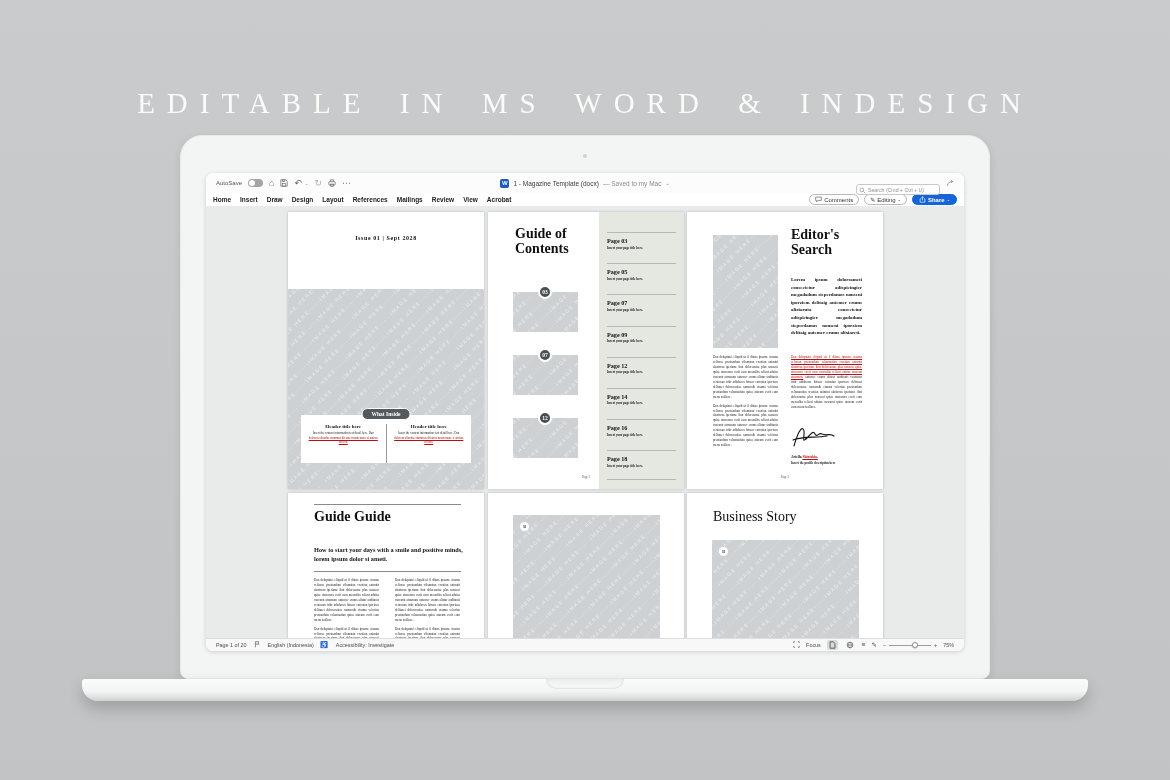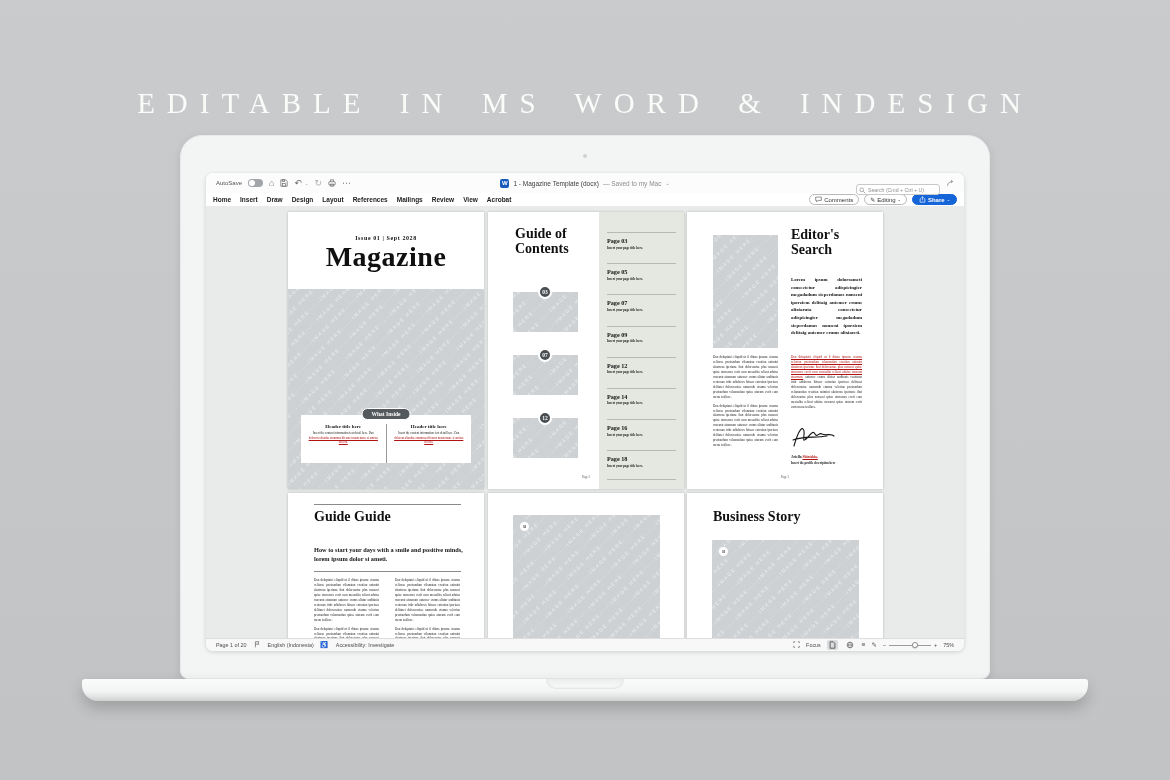--- a/index.html
+++ b/index.html
@@ -124,21 +124,21 @@
 
   
   .lg-hr { position:absolute; left:26px; right:23px; border-top:.7px solid #8a8a8a; }
   .lg-title { position:absolute; left:26px; top:16px; font-size:14px; font-weight:800; color:#101010; }
   .lg-sub { position:absolute; left:26px; top:52px; width:156px; font-size:6.3px; font-weight:700;
             line-height:1.45; color:#141414; }
   .lg-col { position:absolute; top:85px; width:65px; }
 
   
   .photo-ph { left:25px; top:22px; width:147px; height:240px; }
-  .biz-title { position:absolute; left:26px; top:16px; font-size:14px; font-weight:700; color:#101010; }
+  .biz-title { position:absolute; left:26px; top:16px; font-size:14px; font-weight:400; color:#101010; }
   .biz-ph { left:25px; top:47px; width:147px; height:220px; }
   .white-badge { position:absolute; left:7px; top:7px; width:9px; height:9px; border-radius:50%;
                  background:#fff; color:#333; font-size:2.8px; font-weight:700;
                  display:flex; align-items:center; justify-content:center; z-index:2;
                  font-family:"Liberation Sans",sans-serif; }
 
   
   .statusbar { height:13px; background:#f8f8f8; border-top:.6px solid #dddddd;
                display:flex; align-items:center; padding:0 10px; gap:7px;
                font-size:5.4px; color:#4d4d4d; }
@@ -248,21 +248,20 @@
             <span>Share</span>
             <span class="chev-s">⌄</span>
           </span>
         </div>
       </div>
 
       <div class="docarea">
 
         <div class="page" style="left:82px; top:6px;">
           <div class="issue-line">Issue 01  |  Sept 2028</div>
-          <div class="mag-title">Magazine</div>
           <div class="ph cover-ph">
             <div class="wm">-----IMAGE HERE-----IMAGE HERE-----IMAGE HERE-----IMAGE HERE-----IMAGE HERE-----IMAGE HERE-----IMAGE HERE-----IMAGE HERE-----IMAGE HERE-----IMAGE HERE-----IMAGE HERE-----IMAGE HERE-----IMAGE HERE-----IMAGE HERE-----IMAGE HERE-----IMAGE HERE-----IMAGE HERE-----IMAGE HERE-----IMAGE HERE-----IMAGE HERE-----IMAGE HERE-----IMAGE HERE-----IMAGE HERE-----IMAGE HERE-----IMAGE HERE-----IMAGE HERE-----IMAGE HERE-----IMAGE HERE-----IMAGE HERE-----IMAGE HERE-----IMAGE HERE-----IMAGE HERE-----IMAGE HERE-----IMAGE HERE-----IMAGE HERE-----IMAGE HERE-----IMAGE HERE-----IMAGE HERE-----IMAGE HERE-----IMAGE HERE-----IMAGE HERE-----IMAGE HERE-----IMAGE HERE-----IMAGE HERE-----IMAGE HERE-----IMAGE HERE-----IMAGE HERE-----IMAGE HERE-----IMAGE HERE-----IMAGE HERE-----IMAGE HERE-----IMAGE HERE-----IMAGE HERE-----IMAGE HERE-----IMAGE HERE-----IMAGE HERE-----IMAGE HERE-----IMAGE HERE-----IMAGE HERE-----IMAGE HERE-----IMAGE HERE-----IMAGE HERE-----IMAGE HERE-----IMAGE HERE-----IMAGE HERE-----IMAGE HERE-----IMAGE HERE-----IMAGE HERE-----IMAGE HERE-----IMAGE HERE-----IMAGE HERE-----IMAGE HERE-----IMAGE HERE-----IMAGE HERE-----IMAGE HERE-----IMAGE HERE-----IMAGE HERE-----IMAGE HERE-----IMAGE HERE-----IMAGE HERE-----IMAGE HERE-----IMAGE HERE-----IMAGE HERE-----IMAGE HERE-----IMAGE HERE-----IMAGE HERE-----IMAGE HERE-----IMAGE HERE-----IMAGE HERE-----IMAGE HERE-----IMAGE HERE-----IMAGE HERE-----IMAGE HERE-----IMAGE HERE-----IMAGE HERE-----IMAGE HERE-----IMAGE HERE-----IMAGE HERE-----IMAGE HERE-----IMAGE HERE-----IMAGE HERE-----IMAGE HERE-----IMAGE HERE-----IMAGE HERE-----IMAGE HERE-----IMAGE HERE-----IMAGE HERE-----IMAGE HERE-----IMAGE HERE-----IMAGE HERE-----IMAGE HERE-----IMAGE HERE-----IMAGE HERE-----IMAGE HERE-----IMAGE HERE-----IMAGE HERE-----IMAGE HERE-----IMAGE HERE-----IMAGE HERE-----IMAGE HERE-----IMAGE HERE-----IMAGE HERE-----IMAGE HERE-----IMAGE HERE-----IMAGE HERE-----IMAGE HERE-----IMAGE HERE-----IMAGE HERE-----IMAGE HERE-----IMAGE HERE-----IMAGE HERE-----IMAGE HERE-----IMAGE HERE-----IMAGE HERE-----IMAGE HERE-----IMAGE HERE-----IMAGE HERE-----IMAGE HERE-----IMAGE HERE-----IMAGE HERE-----IMAGE HERE-----IMAGE HERE-----IMAGE HERE-----IMAGE HERE-----IMAGE HERE-----IMAGE HERE-----IMAGE HERE-----IMAGE HERE-----IMAGE HERE-----IMAGE HERE-----IMAGE HERE-----IMAGE HERE-----IMAGE HERE-----IMAGE HERE-----IMAGE HERE-----IMAGE HERE-----IMAGE HERE-----IMAGE HERE-----IMAGE HERE-----IMAGE HERE-----IMAGE HERE-----IMAGE HERE-----IMAGE HERE-----IMAGE HERE-----IMAGE HERE-----IMAGE HERE-----IMAGE HERE-----IMAGE HERE-----IMAGE HERE-----IMAGE HERE-----IMAGE HERE-----IMAGE HERE-----IMAGE HERE-----IMAGE HERE-----IMAGE HERE-----IMAGE HERE-----IMAGE HERE-----IMAGE HERE-----IMAGE HERE-----IMAGE HERE-----IMAGE HERE-----IMAGE HERE-----IMAGE HERE-----IMAGE HERE-----IMAGE HERE-----IMAGE HERE-----IMAGE HERE-----IMAGE HERE-----IMAGE HERE-----IMAGE HERE-----IMAGE HERE-----IMAGE HERE-----IMAGE HERE-----IMAGE HERE-----IMAGE HERE-----IMAGE HERE-----IMAGE HERE-----IMAGE HERE-----IMAGE HERE-----IMAGE HERE</div>
           </div>
           <div class="inside-pill">What Inside</div>
           <div class="inside-box">
             <div class="inside-col">
               <div class="inside-h">Header title here</div>
               <div class="inside-t"><span>Insert the content information text detail here. Dan </span><span class="redlink">dolorem aliandae atummus dit amet mautemane si amissa solecta.</span></div>
             </div>
             <div class="inside-col">

